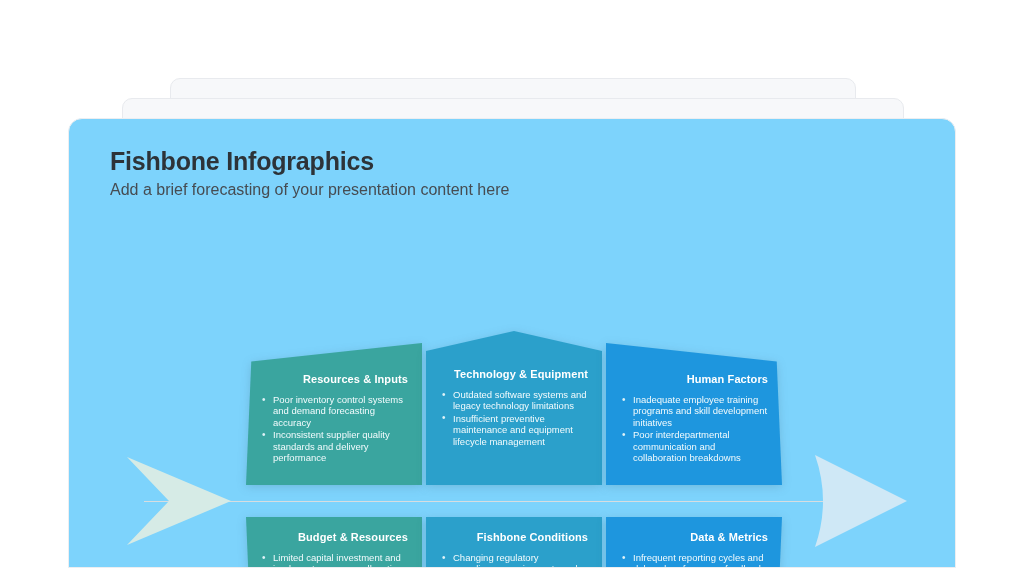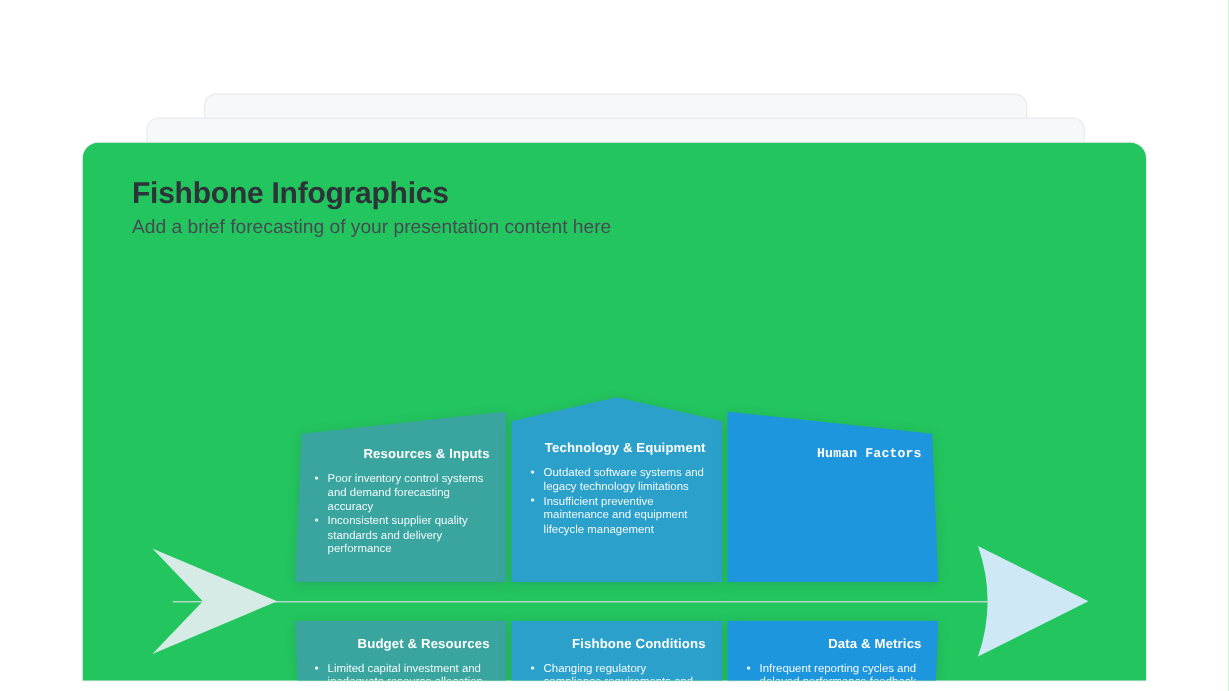--- a/index.html
+++ b/index.html
@@ -39,21 +39,21 @@
     border-radius: 10px;
   }
 
   
   .slide {
     position: absolute;
     left: 68px;
     top: 118px;
     width: 888px;
     height: 450px;
-    background: #22c55e;
+    background: #7dd3fc;
     border: 1px solid #eceef1;
     border-top-left-radius: 14px;
     border-top-right-radius: 14px;
     box-sizing: border-box;
     overflow: hidden;
   }
 
   .slide-title {
     position: absolute;
     left: 41px;
@@ -140,21 +140,21 @@
     font-size: 10px;
     color: #dff2f7;
   }
 
   
   .row-top .card-title { margin-top: 0; }
 
   
   .card-tl { left: 177px; top: 124px; width: 176px; height: 142px; }
   .card-tc { left: 357px; top: 112px; width: 176px; height: 154px; }
-  .card-tr { left: 537px; top: 124px; width: 176px; height: 142px; font-family: Liberation Mono, monospace; }
+  .card-tr { left: 537px; top: 124px; width: 176px; height: 142px; }
   
   .card-bl { left: 177px; top: 298px; width: 176px; height: 142px; }
   .card-bc { left: 357px; top: 298px; width: 176px; height: 154px; }
   .card-br { left: 537px; top: 298px; width: 176px; height: 142px; }
 
   
   .shape-tl { clip-path: polygon(3% 13%, 100% 0%, 100% 100%, 0% 100%); }
   .shape-tc { clip-path: polygon(0% 13%, 50% 0%, 100% 13%, 100% 100%, 0% 100%); }
   .shape-tr { clip-path: polygon(0% 0%, 97% 13%, 100% 100%, 0% 100%); }
   .shape-bl { clip-path: polygon(0% 0%, 100% 0%, 100% 100%, 3% 87%); }
@@ -209,20 +209,24 @@
         <ul class="card-list">
           <li>Outdated software systems and legacy technology limitations</li>
           <li>Insufficient preventive maintenance and equipment lifecycle management</li>
         </ul>
       </div>
     </div>
 
     <div class="card card-tr row-top">
       <div class="card-inner shape-tr pad-tr" style="background:#1e96de">
         <div class="card-title title-gap-sm">Human Factors</div>
+        <ul class="card-list">
+          <li>Inadequate employee training programs and skill development initiatives</li>
+          <li>Poor interdepartmental communication and collaboration breakdowns</li>
+        </ul>
       </div>
     </div>
 
     <div class="card card-bl">
       <div class="card-inner shape-bl pad-bl" style="background:#3aa59f">
         <div class="card-title title-gap-sm">Budget &amp; Resources</div>
         <ul class="card-list">
           <li>Limited capital investment and inadequate resource allocation</li>
 
         </ul>

